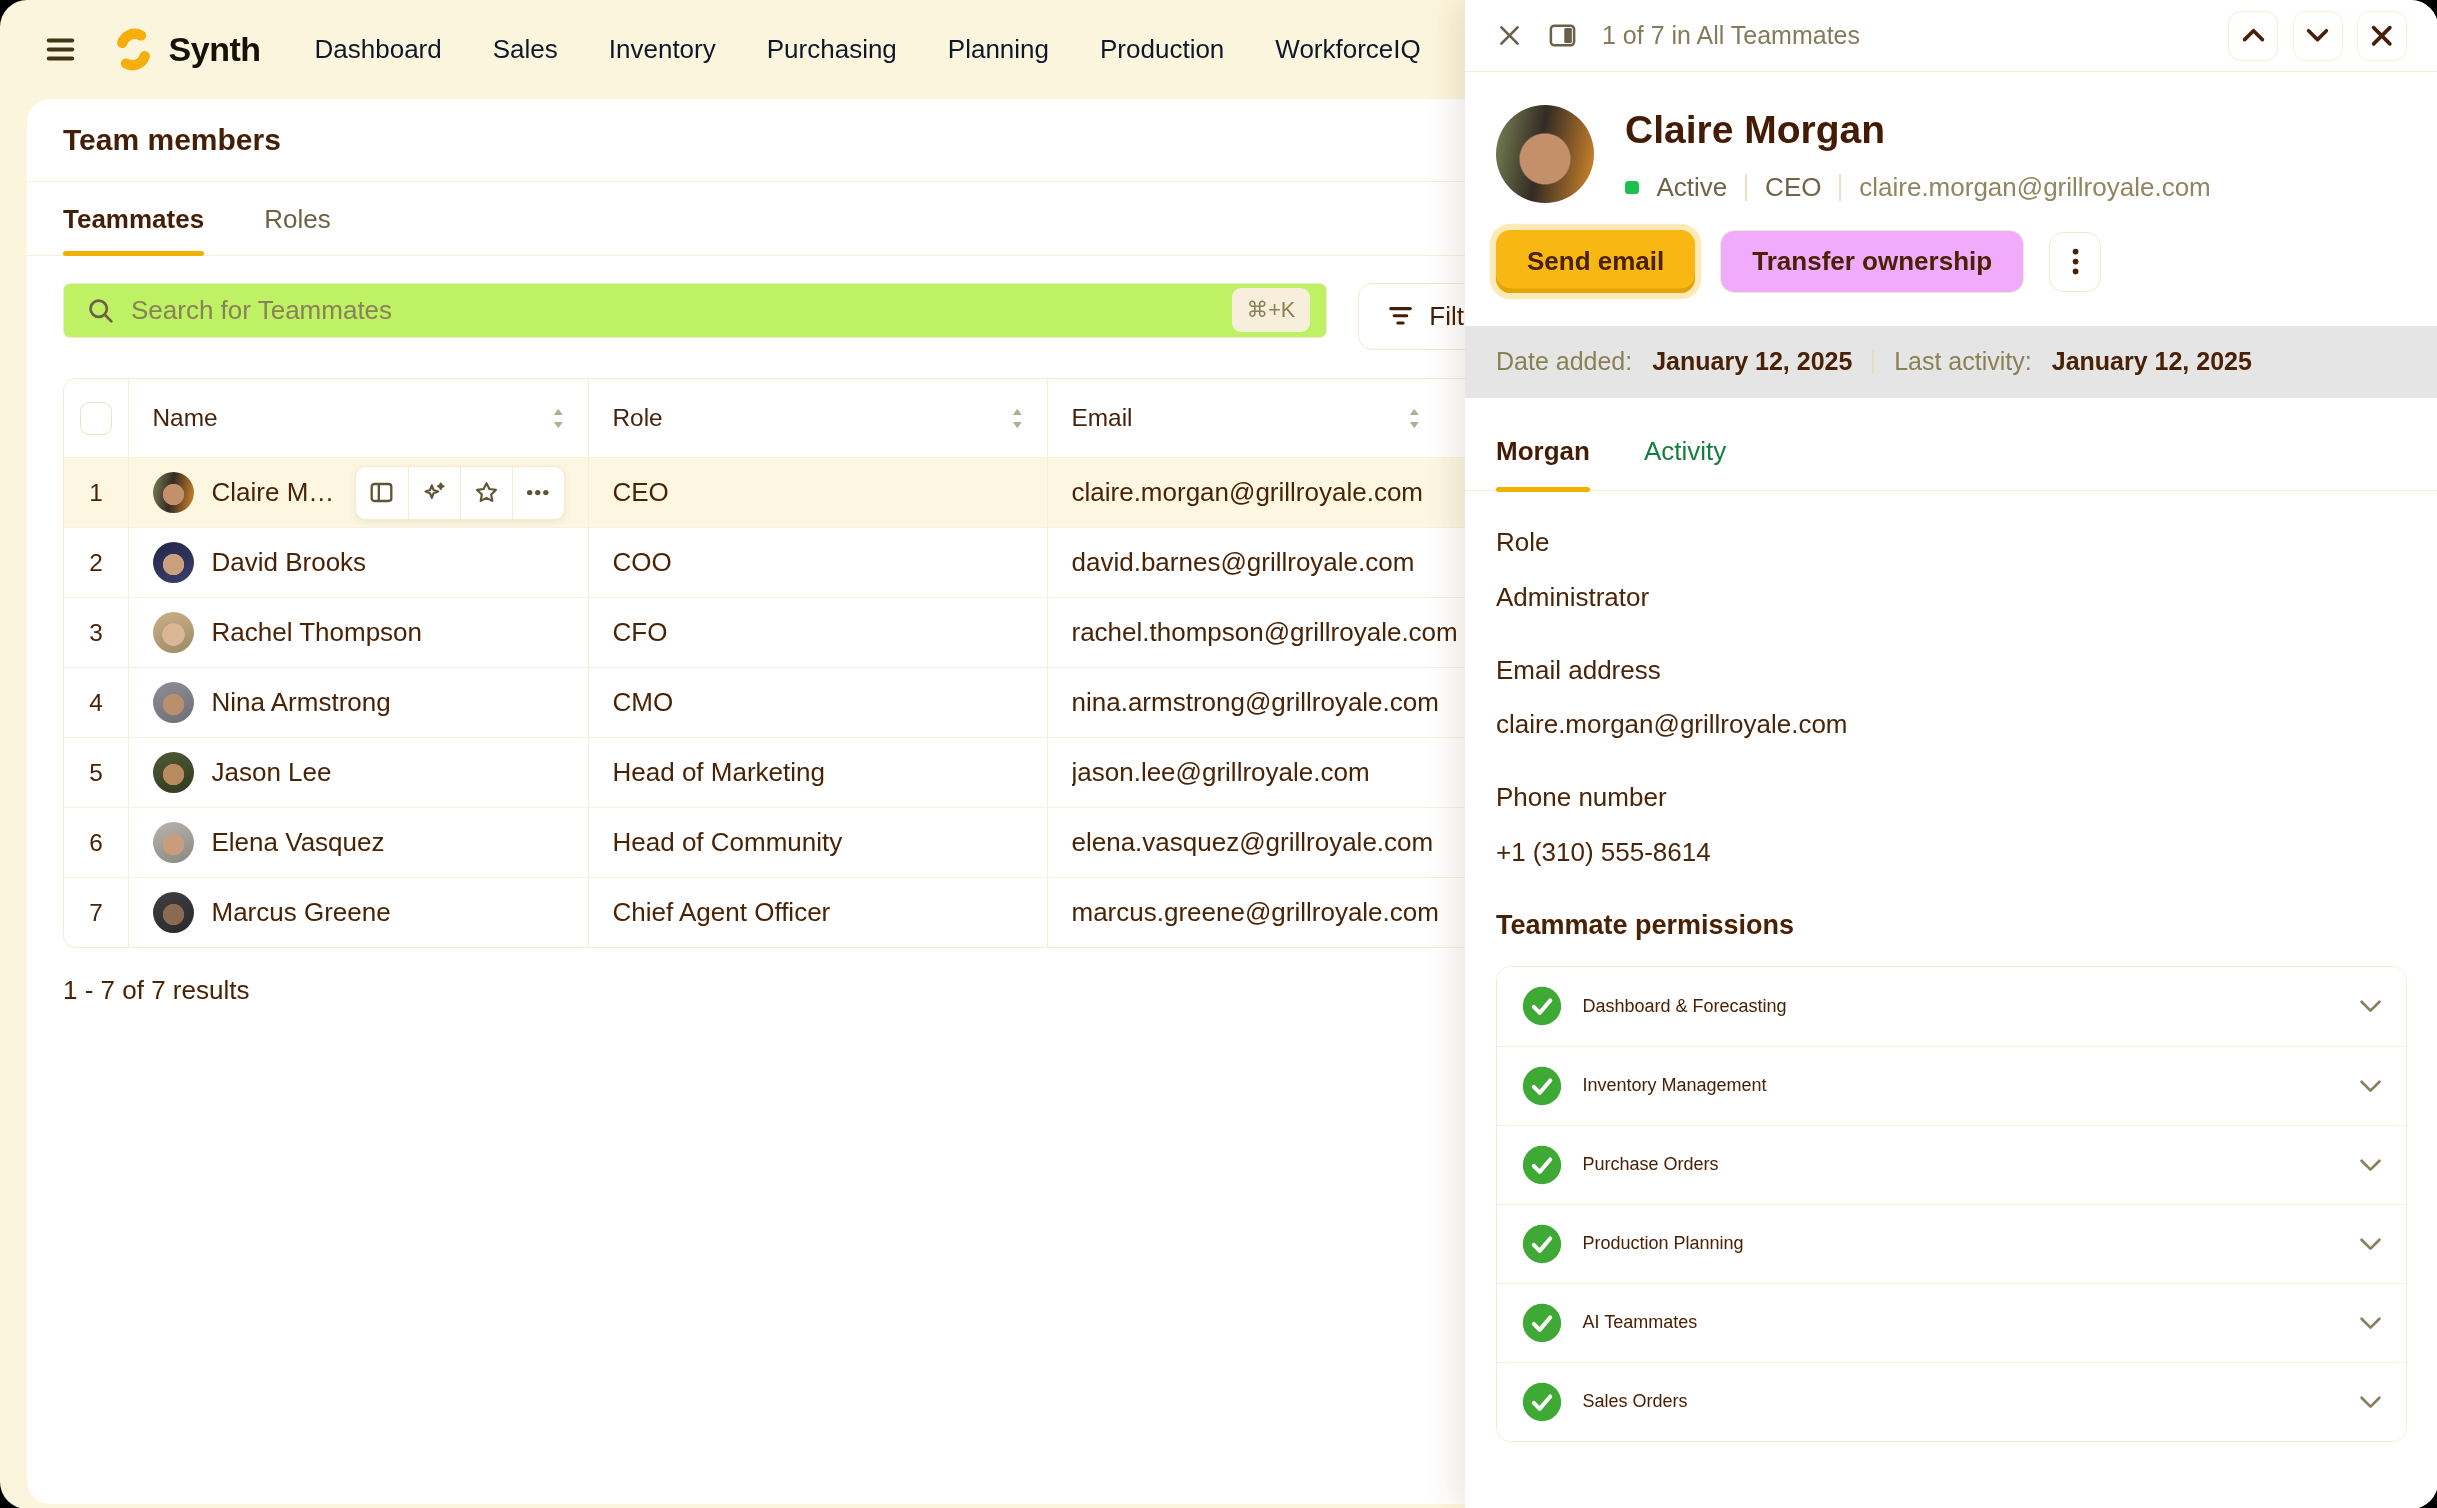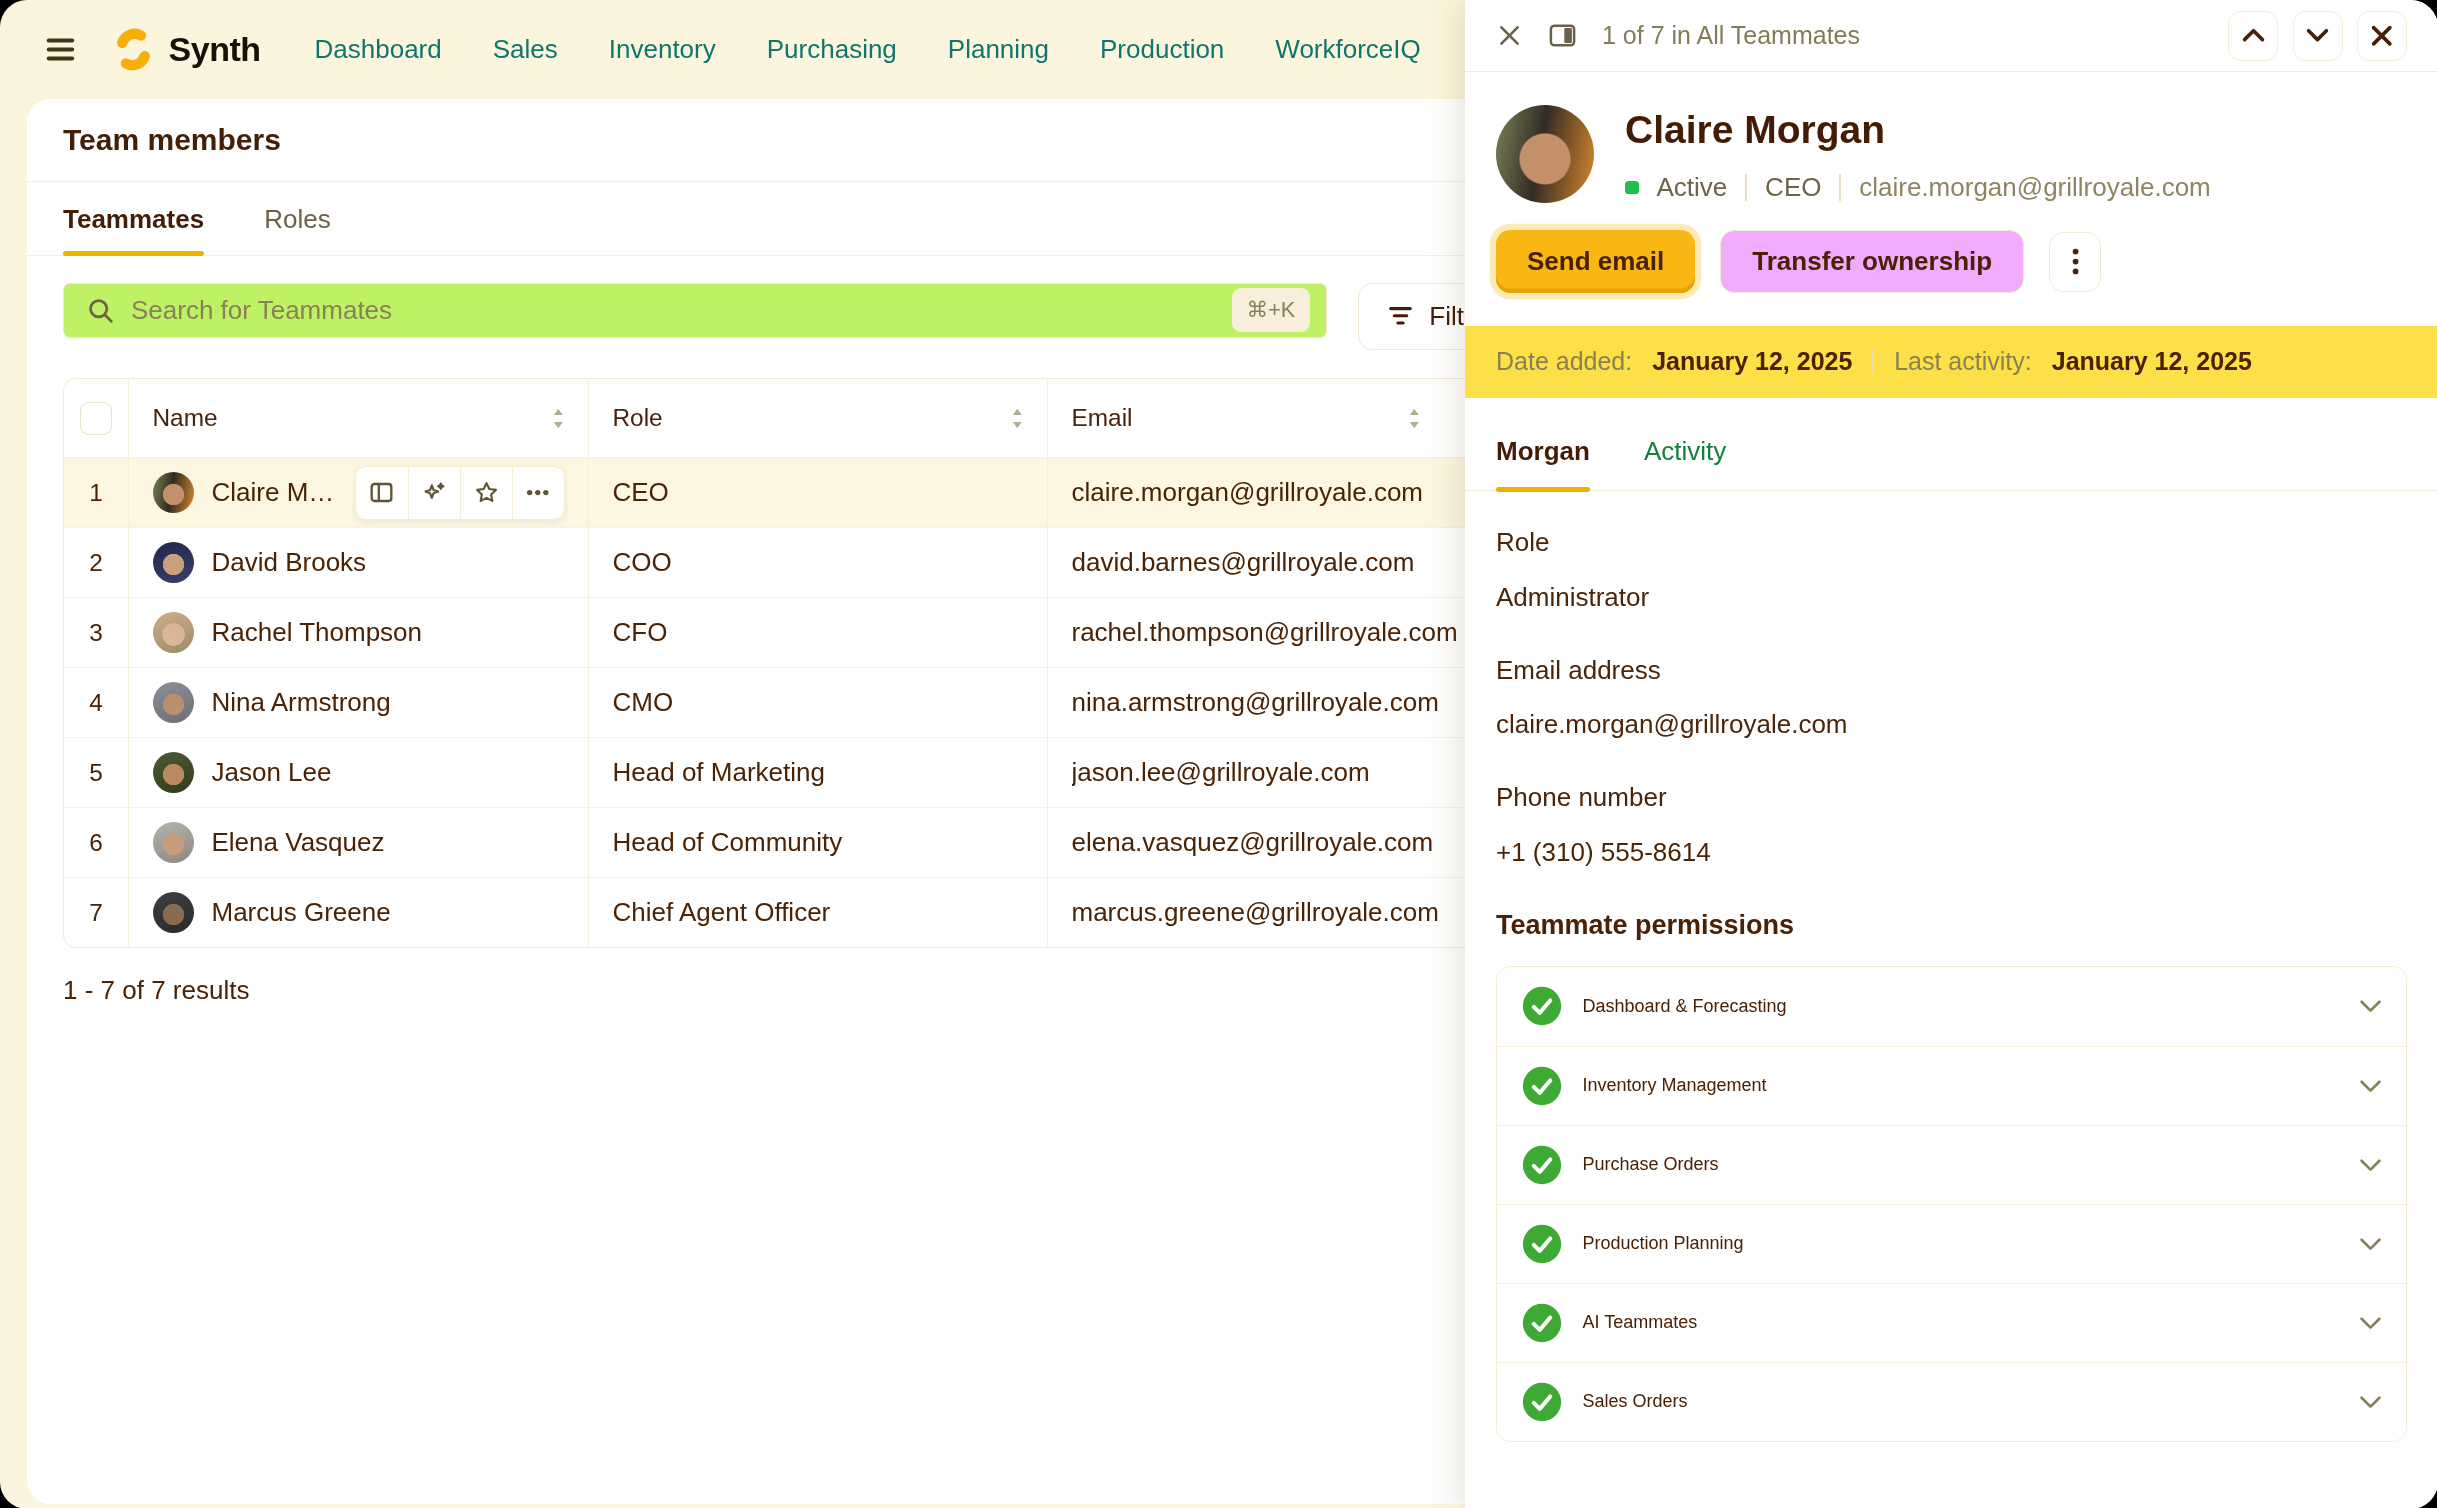--- a/index.html
+++ b/index.html
@@ -4,21 +4,21 @@
 <style>
   * { margin:0; padding:0; box-sizing:border-box; }
   html,body { background:#000; font-family:"Liberation Sans","DejaVu Sans",sans-serif; }
   .window{ position:relative; width:2438px; height:1509px; background:#FCF5DD; border-radius:27px; overflow:hidden; }
 
   
   .topnav{ display:flex; align-items:center; height:98px; padding-left:40px; }
   .burger{ width:40px; height:40px; display:flex; align-items:center; justify-content:center; cursor:pointer; }
   .brand{ display:flex; align-items:center; gap:12.6px; margin-left:31px; }
   .brand-name{ font-size:34px; font-weight:800; color:#17110a; letter-spacing:-0.5px; }
-  .navitems{ display:flex; gap:51px; margin-left:54px; font-size:26px; color:#0f766e; font-weight:500; }
+  .navitems{ display:flex; gap:51px; margin-left:54px; font-size:26px; color:#0f172a; font-weight:500; }
   .navitem{ cursor:pointer; white-space:nowrap; }
 
   
   .card{ position:absolute; left:27px; top:99px; width:2411px; bottom:5.4px; background:#fff; border-radius:23.5px; overflow:hidden; }
   .card-header{ padding:24.4px 36px 23.5px; border-bottom:1.8px solid #F7EEDC; }
   .page-title{ font-size:30px; font-weight:600; color:#441e07; }
   .tabs{ display:flex; gap:60px; padding:0 36px; border-bottom:1.8px solid #F7EEDC; }
   .tab{ padding:21.7px 0 20px; font-size:26px; position:relative; color:#6d6146; cursor:pointer; }
   .tab.active{ color:#441e07; font-weight:600; }
   .tab.active::after{ content:""; position:absolute; left:0; right:0; bottom:-1.8px; height:5.4px; background:#F0B100; border-radius:2.7px; }
@@ -67,21 +67,21 @@
   .dot{ width:13.5px; height:13.5px; border-radius:3.6px; background:#1FBF4F; }
   .vsep{ width:1.8px; height:27px; background:#EBDFC2; }
   .muted1{ color:#6e6448; }
   .muted2{ color:#8f8560; }
 
   .btnrow{ display:flex; gap:25px; padding:27px 31px 32.5px; align-items:center; }
   .gold{ background:#F8B713; border-radius:14.4px; padding:0 31px; height:63px; display:flex; align-items:center; font-size:26px; font-weight:600; color:#4a2104; box-shadow:0 0 0 6.3px rgba(248,196,48,.35), inset 0 -4.5px 0 #E2A306; cursor:pointer; }
   .ghost{ background:#f0abfc; border:1.8px solid #F3E9D0; border-radius:14.4px; height:63px; padding:0 31px; display:flex; align-items:center; font-size:26px; font-weight:600; color:#4a2104; cursor:pointer; }
   .kebabbtn{ width:52px; height:60px; border:1.8px solid #F3E9D0; border-radius:14.4px; background:#fff; display:flex; align-items:center; justify-content:center; cursor:pointer; }
 
-  .metaband{ background:#fde047; padding:21.7px 31px; display:flex; align-items:center; gap:20px; font-size:25px; }
+  .metaband{ background:#e5e5e5; padding:21.7px 31px; display:flex; align-items:center; gap:20px; font-size:25px; }
   .mlabel{ color:#8a8054; }
   .mvalue{ color:#4a2104; font-weight:600; }
   .msep{ width:1.8px; height:25px; background:#E8DCBD; }
 
   .ptabs{ display:flex; gap:54px; padding:0 31px; border-bottom:1.8px solid #F5ECD6; margin-top:10.8px; }
   .ptab{ padding:27px 0 23.5px; font-size:26px; position:relative; color:#15803d; cursor:pointer; }
   .ptab.active{ color:#441c05; font-weight:600; }
   .ptab.active::after{ content:""; position:absolute; left:0; right:0; bottom:-1.8px; height:5.4px; background:#F0B100; border-radius:2.7px; }
 
   .details{ padding:36px 31px 0; }

